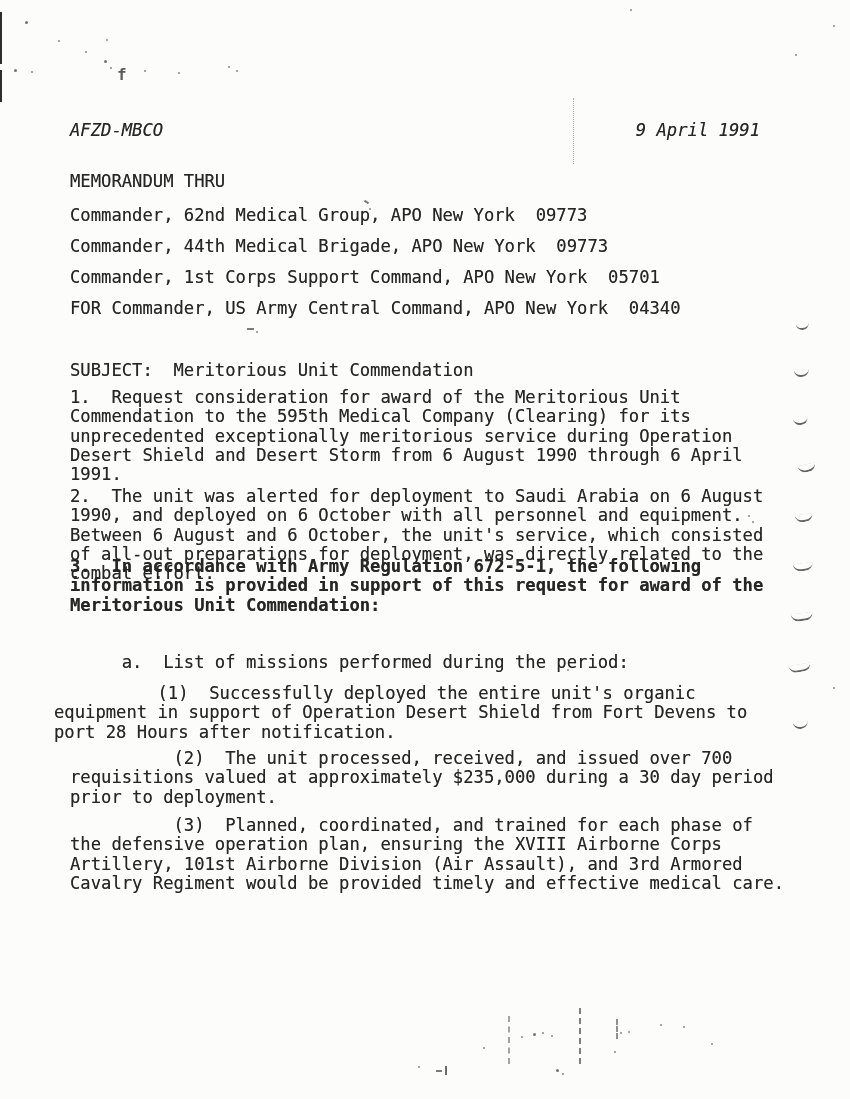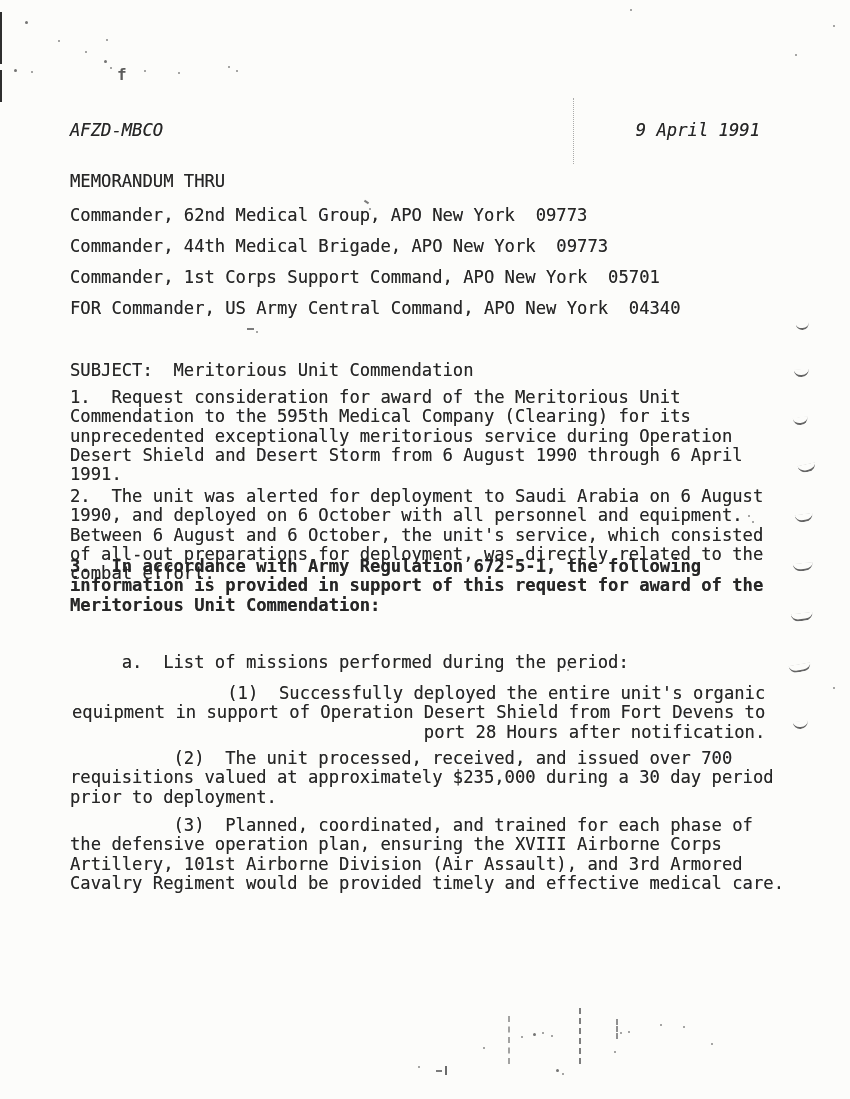--- a/index.html
+++ b/index.html
@@ -16,21 +16,21 @@
   .memo-thru { top:172px; left:70px; }
   .addr0 { top:206px; left:70px; }
   .addr1 { top:237px; left:70px; }
   .addr2 { top:268px; left:70px; }
   .addr3 { top:299px; left:70px; }
   .subject { top:333px; left:70px;margin-top:28px; }
   .p1 { top:388px; left:70px; }
   .p2 { top:487px; left:70px; }
   .p3 { top:557px; left:70px;font-weight:bold; }
   .pa  { top:653px; left:70px; }
-  .pa1 { top:684px; left:72px;text-align:right; }
+  .pa1 { top:684px; left:54px; }
   .pa2 { top:749px; left:70px; }
   .pa3 { top:816px; left:70px; }
   .pa4 { top:900px; left:70px; }
 
   
   .edge { position:absolute; background:#2e2e2e; }
   .dot { position:absolute; width:3px; height:3px; background:#3a3a3a; border-radius:50%; opacity:.7; }
   .dot.sm { width:2px; height:2px; opacity:.6; }
   .tick { position:absolute; width:16px; height:8px;
           border-bottom:2px solid #3f3f3f;

